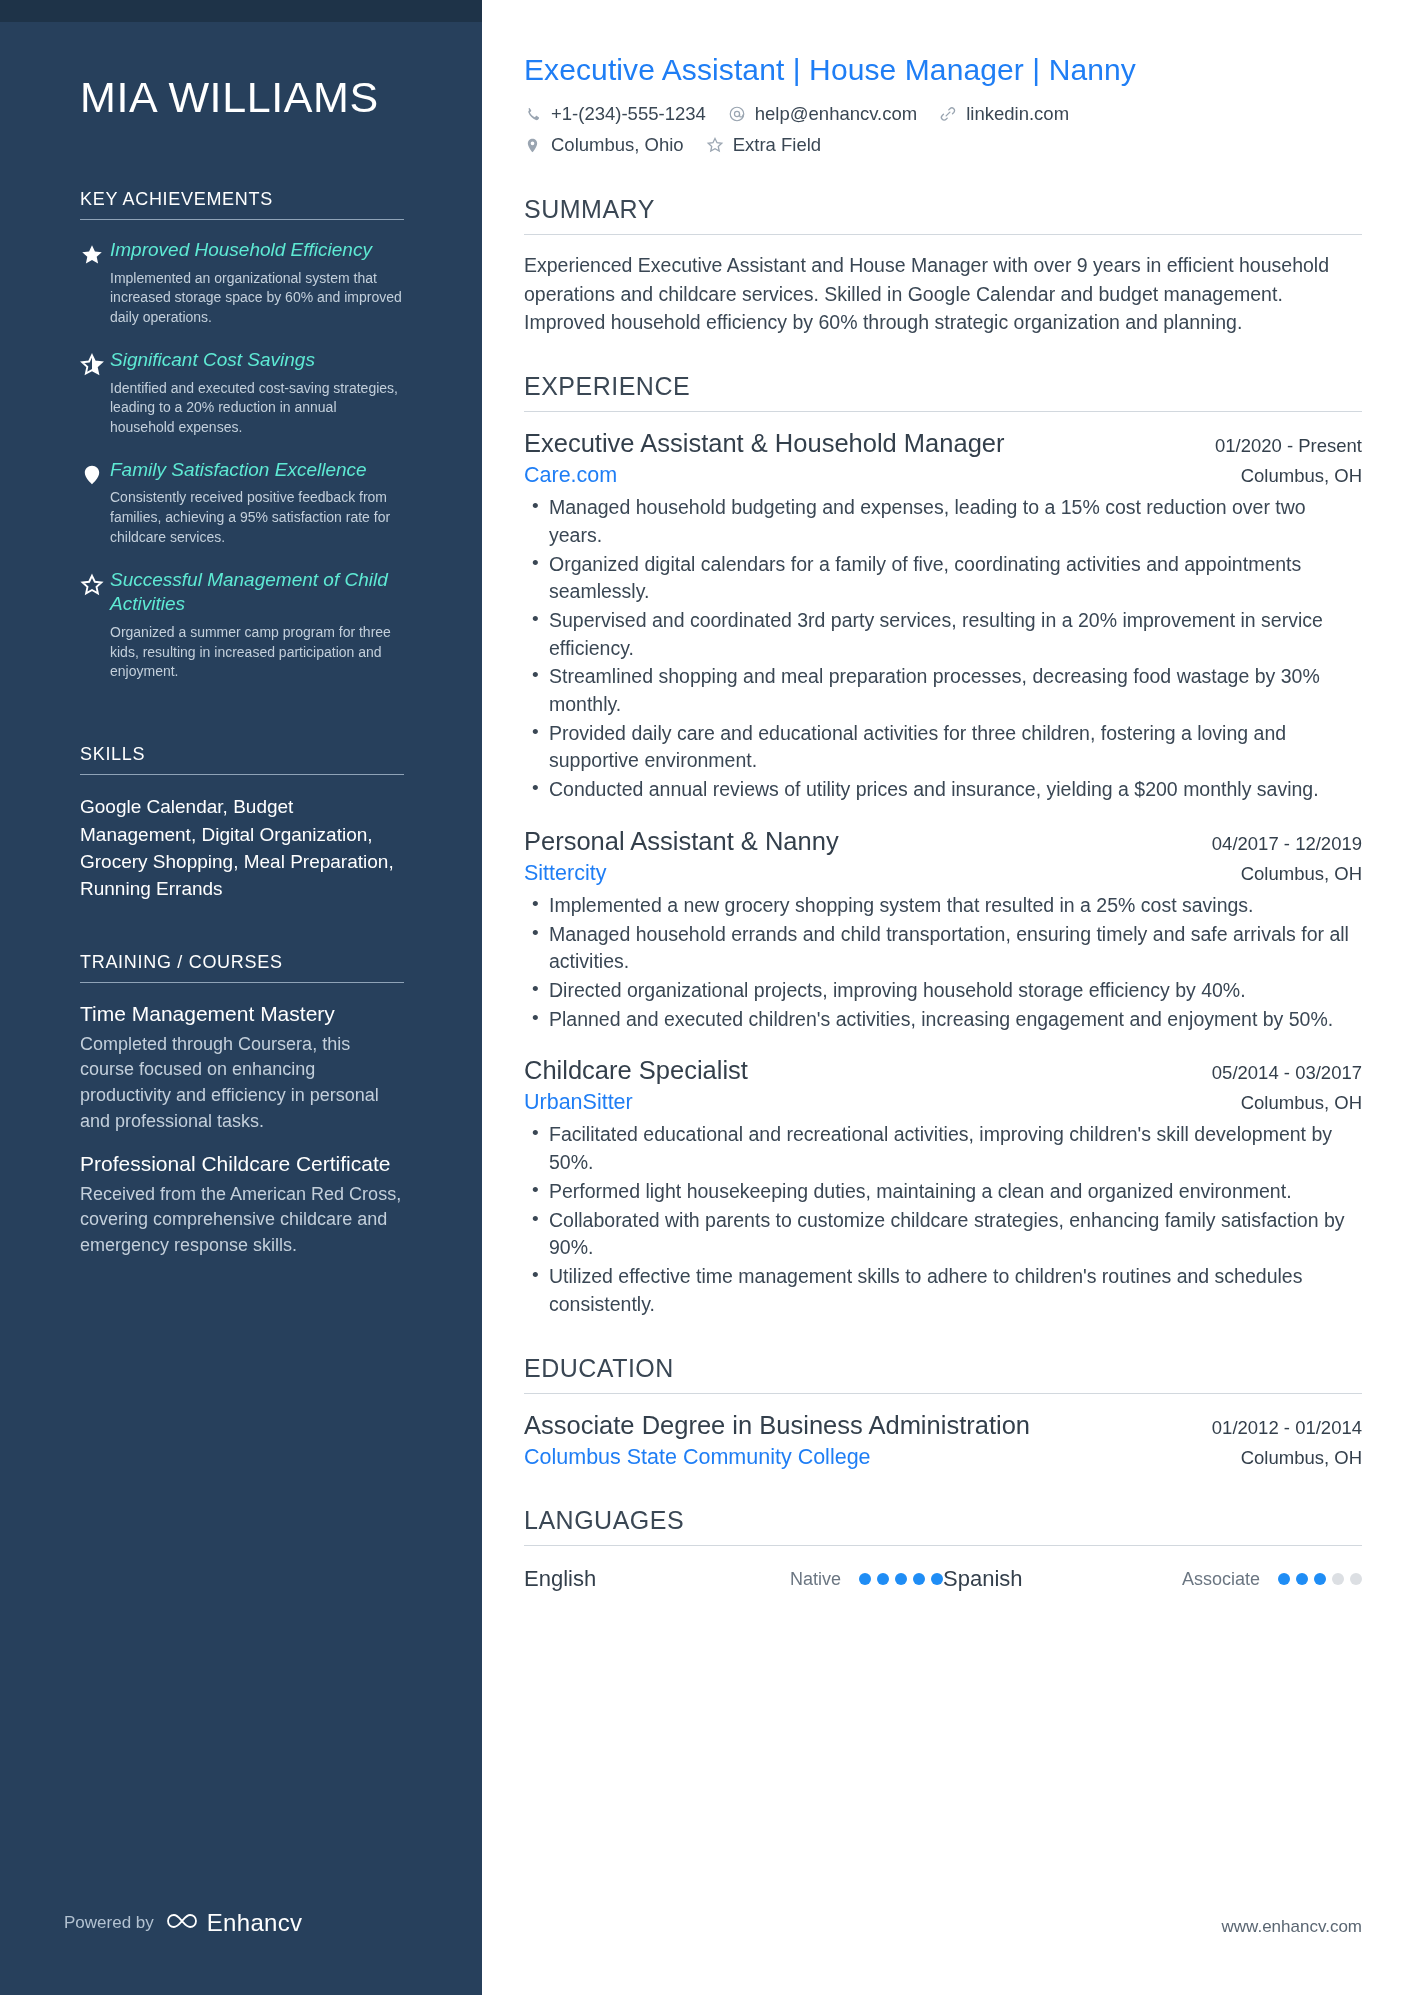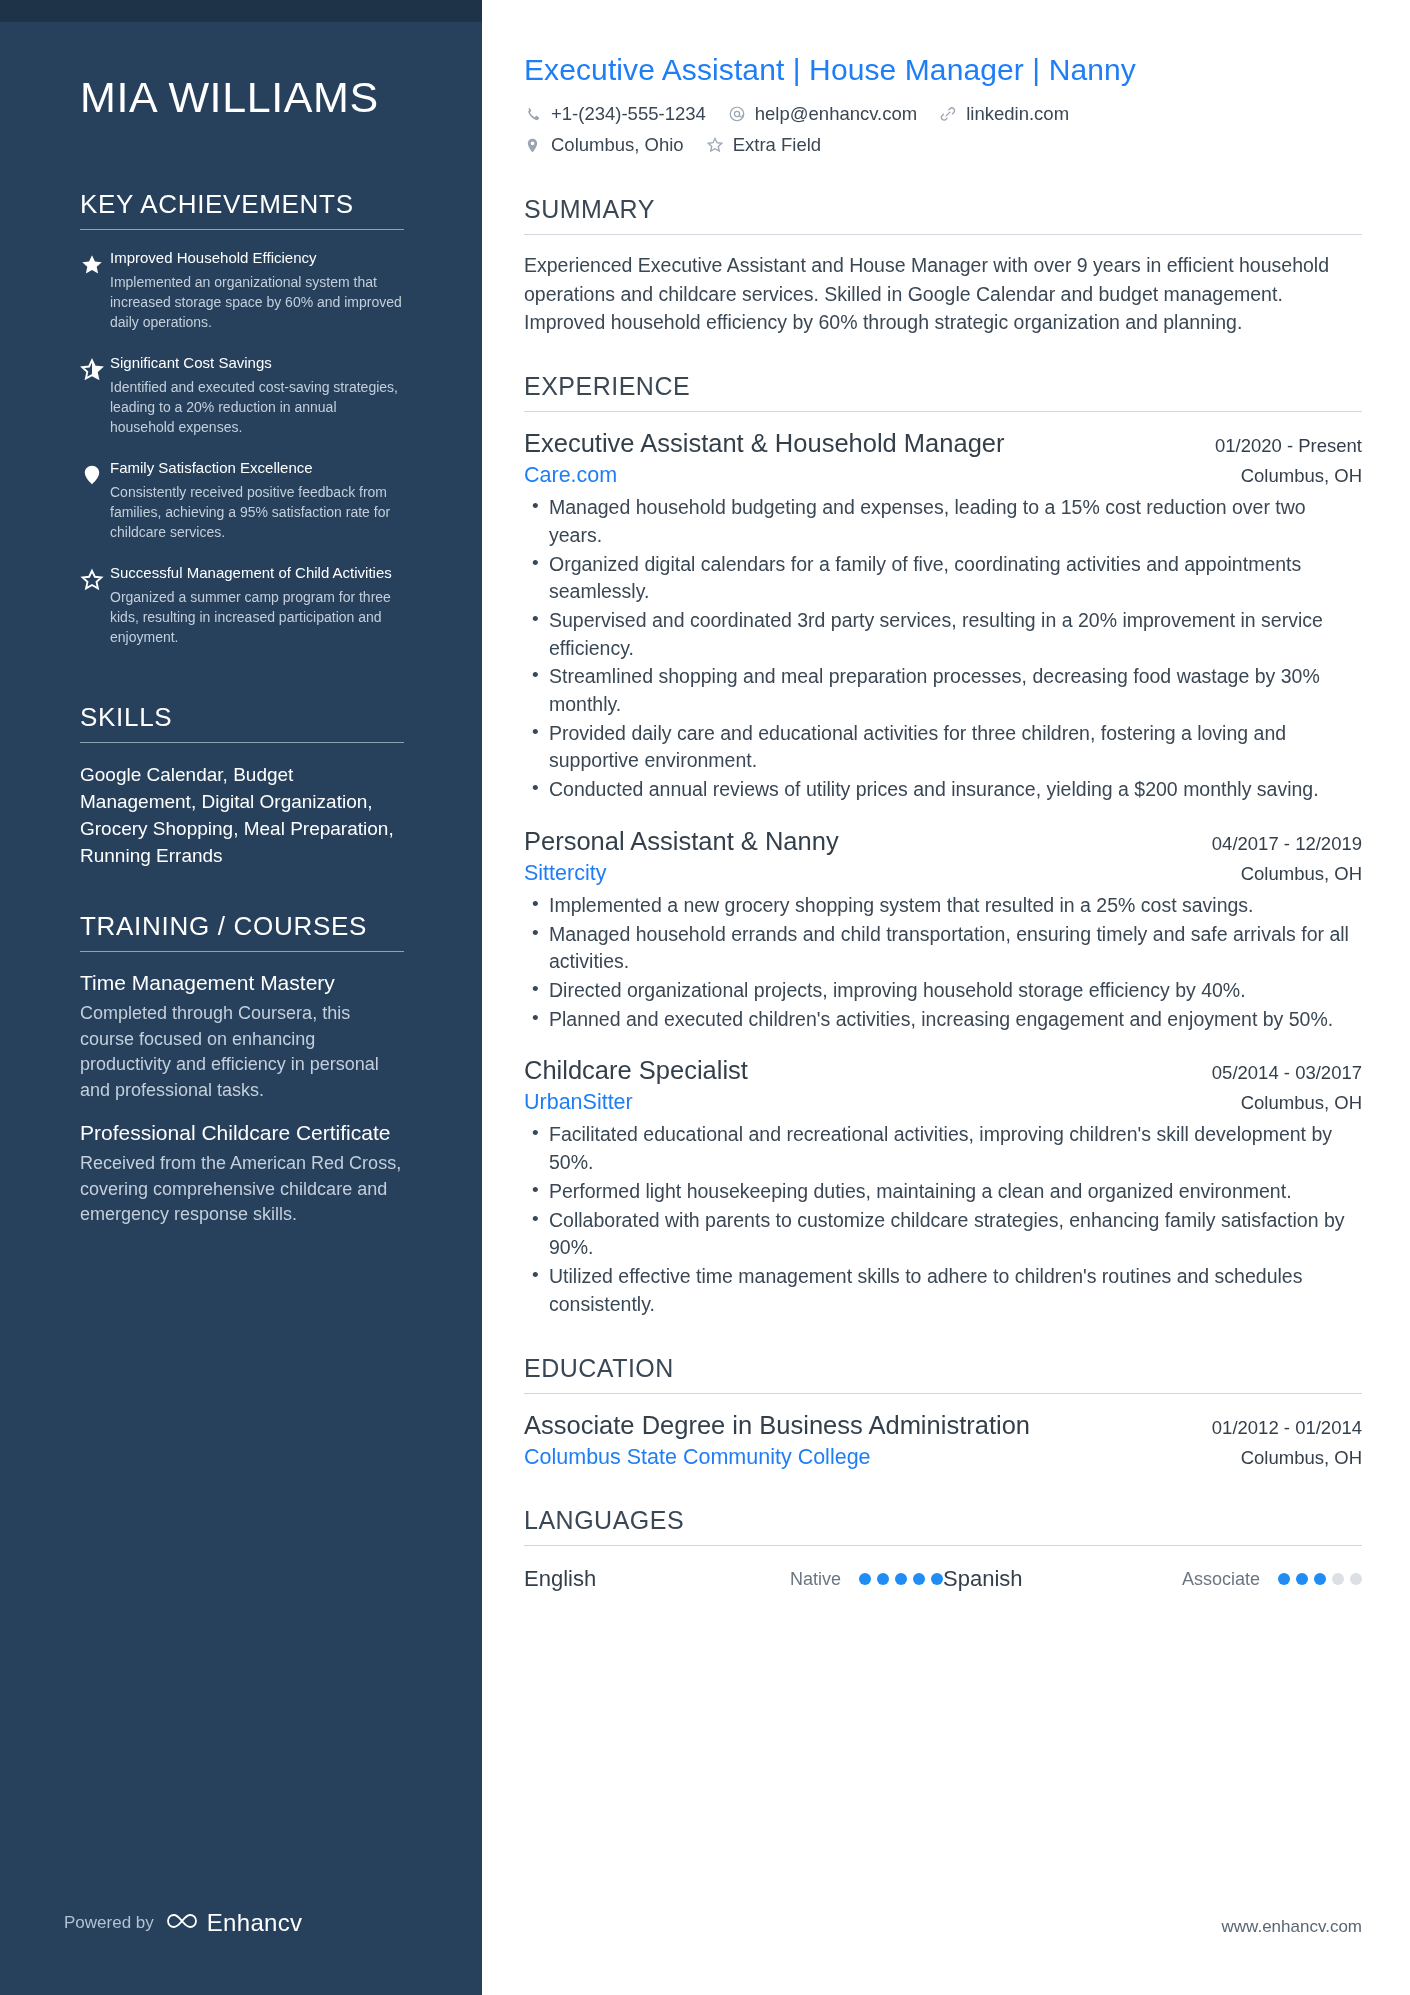--- a/index.html
+++ b/index.html
@@ -38,48 +38,50 @@
     color: #ffffff;
     font-size: 43px;
     font-weight: 400;
     letter-spacing: 0.6px;
     line-height: 1.1;
     margin-bottom: 68px;
   }
   .side-section { margin-bottom: 8px; }
   .side-sec-title {
     color: #ffffff;
-    font-size: 26px;
+    font-size: 18px;
     font-weight: 400;
     letter-spacing: 0.7px;
     padding-bottom: 9px;
+    margin-top: 8px;
   }
   .side-rule {
     height: 1px;
     background: #8fa3b7;
     margin-bottom: 18px;
   }
   .ach-item {
     display: flex;
     margin-bottom: 20px;
   }
   .ach-icon {
     flex: 0 0 30px;
     width: 30px;
     padding-top: 5px;
     color: #ffffff;
   }
   .ach-icon svg { display: block; }
   .ach-body { flex: 1; }
   .ach-title {
-    color: #ffffff;
-    font-size: 15px;
+    color: #5eead4;
+    font-size: 19px;
     font-weight: 400;
     line-height: 1.28;
     margin-bottom: 6px;
+    font-style: italic;
   }
   .ach-desc {
     color: #c3cfdb;
     font-size: 14px;
     line-height: 1.42;
   }
   .skills-text {
     color: #ffffff;
     font-size: 19px;
     line-height: 1.43;

